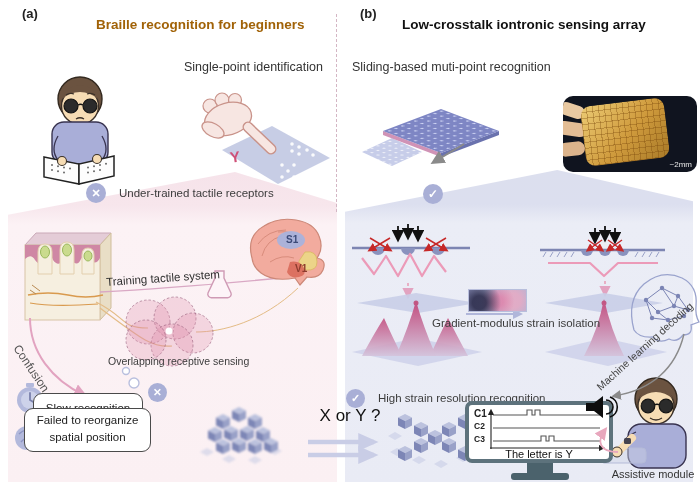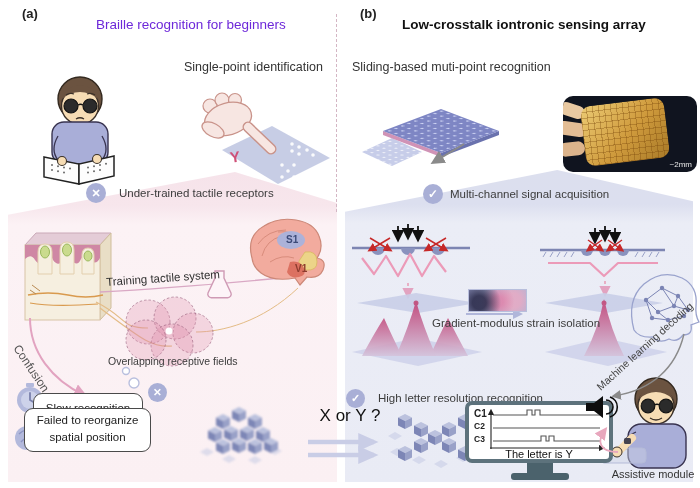--- a/index.html
+++ b/index.html
@@ -341,52 +341,51 @@
       <rect x="628" y="424" width="58" height="44" rx="13" fill="#a9aed8" stroke="#383350" stroke-width="1.4"></rect>
       <path d="M636,432 Q618,440 626,450" stroke="#383350" stroke-width="1.2" fill="none"></path>
       <rect x="600" y="448" width="46" height="15" rx="4" fill="rgba(205,210,230,0.45)" stroke="#b5bbd8" stroke-width="1"></rect>
       <path d="M632,438 L620,450" stroke="#f6dcb4" stroke-width="8" stroke-linecap="round"></path>
       <rect x="624" y="438" width="7" height="6" rx="1.5" fill="#44424e"></rect>
       <circle cx="617" cy="452" r="5" fill="#f6dcb4" stroke="#3a3028" stroke-width="1"></circle>
     </g>
   </svg>
 
   <div class="t" style="left:22px;top:6px;font-size:13px;font-weight:bold;">(a)</div>
-  <div class="t" style="left:96px;top:17px;font-size:13.5px;font-weight:400;color:#6d28d9;">Braille recognition for beginners</div>
+  <div class="t" style="left:96px;top:17px;font-size:13.5px;font-weight:700;color:#a16207;">Braille recognition for beginners</div>
   <div class="t" style="left:184px;top:60px;font-size:12.5px;color:#333;">Single-point identification</div>
   <div class="t" style="left:360px;top:6px;font-size:13px;font-weight:bold;">(b)</div>
   <div class="t" style="left:352px;top:60px;font-size:12.5px;color:#333;">Sliding-based muti-point recognition</div>
   <div class="t" style="left:402px;top:17px;font-size:13.5px;font-weight:600;color:#111;">Low-crosstalk iontronic sensing array</div>
 
   <div class="icon-circle" style="left:86px;top:183px;width:20px;height:20px;font-size:11px;line-height:20px;">✕</div>
   <div class="t" style="left:119px;top:187px;font-size:11.5px;color:#3c3c3c;">Under-trained tactile receptors</div>
   <div class="icon-circle" style="left:423px;top:184px;width:20px;height:20px;font-size:12px;line-height:20px;">✓</div>
-  <div class="t" style="left:450px;top:188px;font-size:11.5px;color:#3c3c3c;">Multi-channel signal acquisition</div>
 
   <div class="t" style="left:106px;top:272px;font-size:11.5px;color:#333;transform:rotate(-4deg);">Training tactile system</div>
   <div class="t" style="left:286px;top:234px;font-size:10px;font-weight:bold;color:#3c4a78;">S1</div>
   <div class="t" style="left:295px;top:263px;font-size:10px;font-weight:bold;color:#8d3b2e;">V1</div>
   <div class="t" style="left:22px;top:342px;font-size:12px;color:#555;transform:rotate(56deg);transform-origin:left top;">Confusion</div>
-  <div class="t" style="left:108px;top:355px;font-size:10.5px;color:#3c3c3c;">Overlapping receptive fields</div>
+  <div class="t" style="left:108px;top:355px;font-size:10.5px;color:#3c3c3c;">Overlapping receptive sensing</div>
   <div class="note-box" style="left:33px;top:393px;width:108px;height:29px;line-height:29px;">
     <span>Slow recognition</span>
   </div>
   <div class="note-box" style="left:24px;top:408px;width:125px;height:39px;padding-top:3px;line-height:17px;">
     <span class="nowrapc">Failed to reorganize</span>
     <span class="nowrapc">spatial position</span>
   </div>
   <div class="icon-circle" style="left:148px;top:383px;width:19px;height:19px;font-size:10.5px;line-height:19px;">✕</div>
   <div class="t" style="left:230px;top:148px;font-size:15px;font-weight:bold;color:#cf5077;transform:rotate(-8deg);">Y</div>
 
   <div class="t" style="left:432px;top:317px;font-size:11.5px;color:#3c3c3c;">Gradient-modulus strain isolation</div>
 
   <div class="t" style="left:314px;top:406px;width:72px;text-align:center;font-size:17px;color:#111;">X or Y ?</div>
   <div class="t" style="left:598px;top:382px;font-size:10.5px;color:#444;transform:rotate(-42deg);transform-origin:left center;">Machine learning decoding</div>
   <div class="icon-circle" style="left:346px;top:389px;width:19px;height:19px;font-size:11px;line-height:19px;">✓</div>
-  <div class="t" style="left:378px;top:392px;font-size:11.5px;color:#3c3c3c;">High letter resolution recognition</div>
+  <div class="t" style="left:378px;top:392px;font-size:11.5px;color:#3c3c3c;">High strain resolution recognition</div>
   <div class="t" style="left:606px;top:468px;width:94px;text-align:center;font-size:11px;color:#333;">Assistive module</div>
 
   <div class="abs" style="left:468px;top:289px;width:57px;height:21px;z-index:3;border:1px solid #b8bedc;
           background:
             radial-gradient(circle at 18% 60%, rgba(40,40,70,0.85) 0 14%, rgba(40,40,70,0) 45%),
             radial-gradient(circle at 50% 55%, rgba(220,130,170,0.8) 0 18%, rgba(220,130,170,0) 55%),
             radial-gradient(circle at 78% 50%, rgba(235,170,195,0.8) 0 16%, rgba(235,170,195,0) 50%),
             linear-gradient(90deg,#8d92bd,#a9aecf 35%,#c3b3cf 60%,#aeb4d6);"></div>
 
   <div class="abs" style="left:563px;top:96px;width:134px;height:76px;border-radius:10px;background:#10141f;z-index:3;overflow:hidden;">

